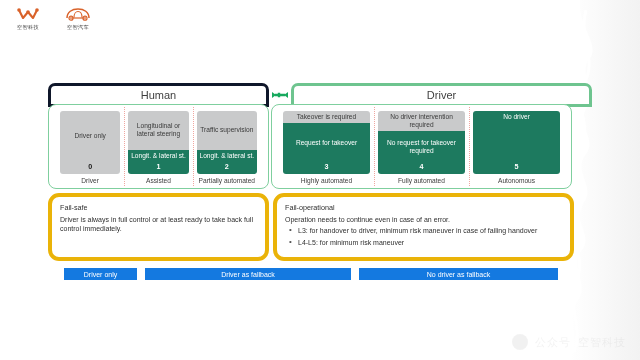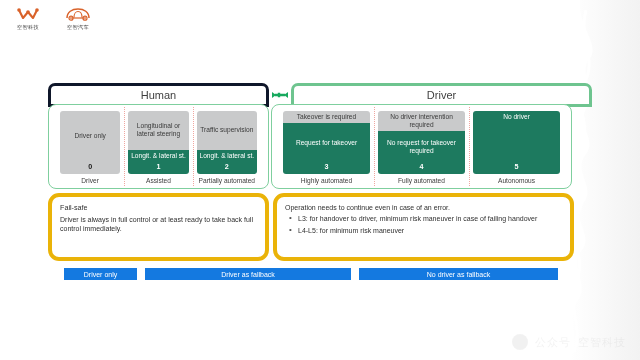--- a/index.html
+++ b/index.html
@@ -226,20 +226,21 @@
     </div>
   </div>
 </div>
 
 <div class="descs">
   <div class="desc left">
     <h4>Fail-safe</h4>
     <p>Driver is always in full control or at least ready to take back full control immediately.</p>
   </div>
   <div class="desc right">
+    <h4>Fail-operational</h4>
     <p>Operation needs to continue even in case of an error.</p>
     <ul>
       <li>L3:  for handover to driver, minimum risk maneuver in case of failing handover</li>
       <li>L4-L5: for minimum risk maneuver</li>
     </ul>
   </div>
 </div>
 
 <div class="bars">
   <div class="bar" id="bar0" style="left: 16px; width: 73px;">Driver only</div>

